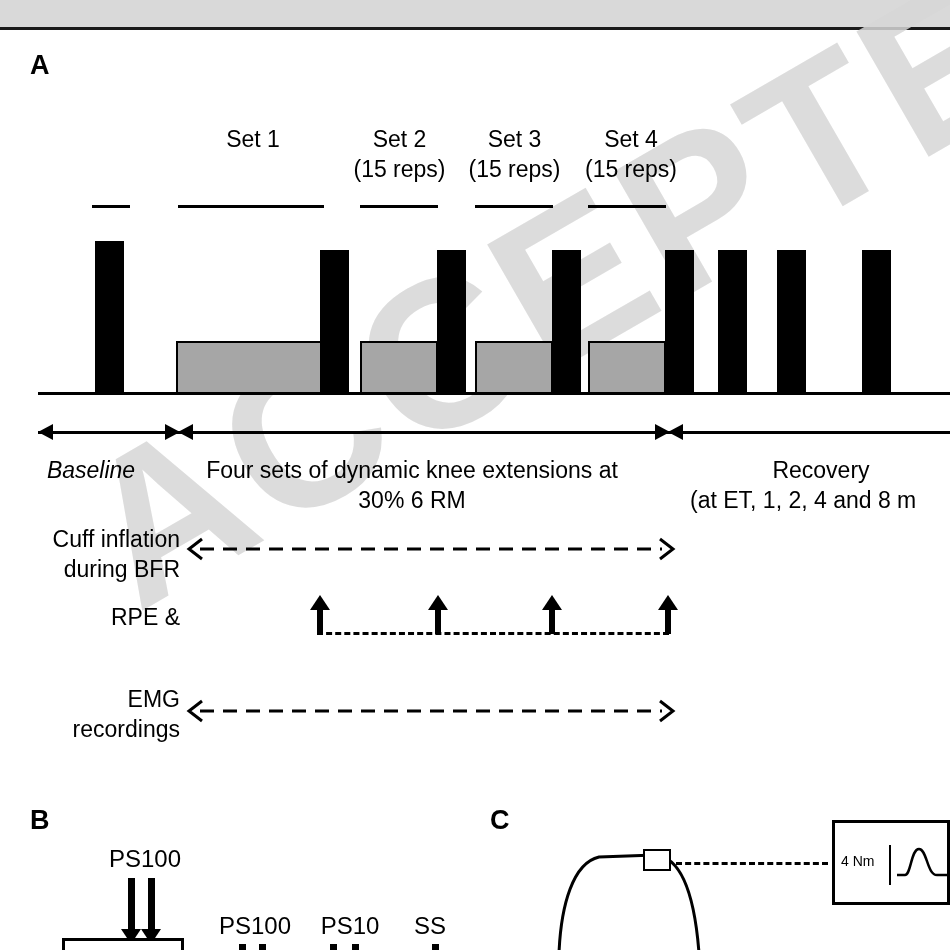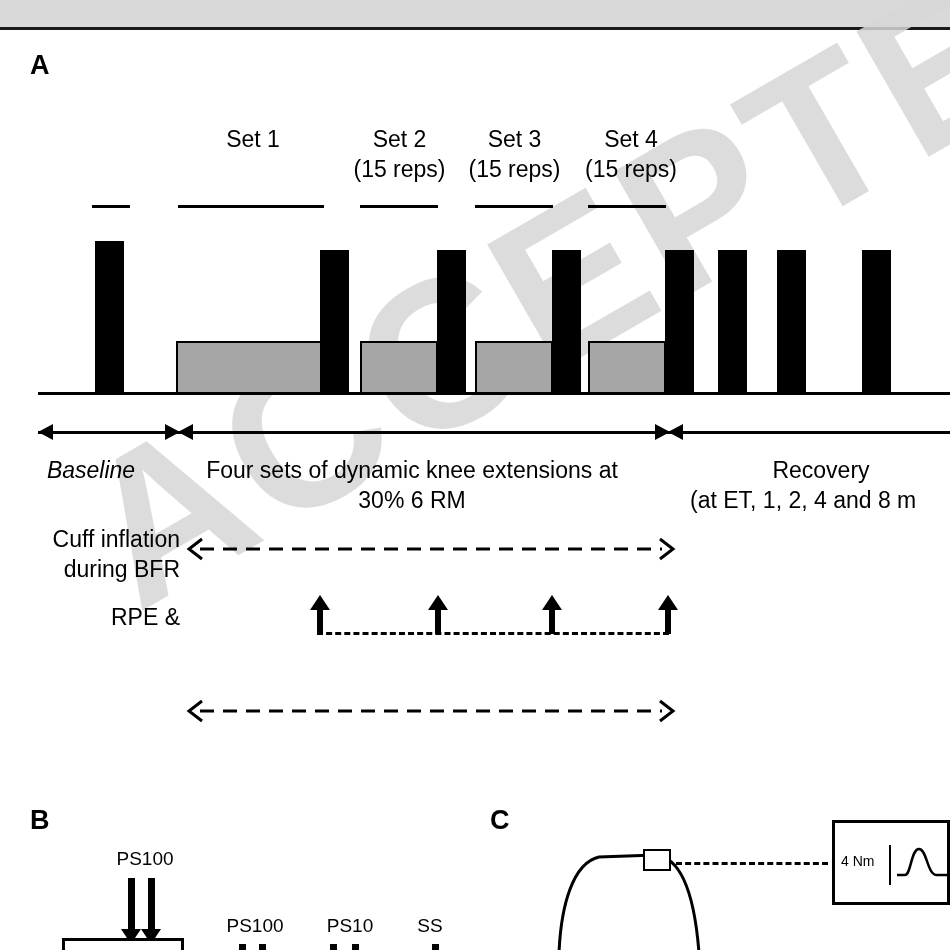--- a/index.html
+++ b/index.html
@@ -156,21 +156,21 @@
     width: 0; height: 0;
     border-left: 10px solid transparent;
     border-right: 10px solid transparent;
     border-bottom: 15px solid #000;
   }
 
   
   #panelB, #panelC { position: absolute; z-index: 3; }
   .bc-text {
     position: absolute;
-    font-size: 19px;
+    font-size: 24px;
     line-height: 28px;
     text-align: center;
     z-index: 4;
   }
   .thick-down-arrow {
     position: absolute;
     width: 7px;
     background: #000;
     z-index: 4;
   }
@@ -314,20 +314,24 @@
 
     <div class="row-label" style="left:0px; top:602px; width:180px;">
       <div>RPE &amp;</div>
     </div>
     <div class="dashed-line-plain" style="left:317px; top:632px; width:352px;"></div>
     <div class="up-arrow" style="left:317px; top:608px; height:26px;"></div>
     <div class="up-arrow" style="left:435px; top:608px; height:26px;"></div>
     <div class="up-arrow" style="left:549px; top:608px; height:26px;"></div>
     <div class="up-arrow" style="left:665px; top:608px; height:26px;"></div>
 
+    <div class="row-label" style="left:0px; top:684px; width:180px;">
+      <div>EMG</div>
+      <div>recordings</div>
+    </div>
     <svg style="position:absolute; left:186px; top:698px;" width="490" height="26">
       <line x1="14" y1="13" x2="476" y2="13" stroke="#000" stroke-width="3" stroke-dasharray="14,9"></line>
       <polyline points="16,3 3,13 16,23" fill="none" stroke="#000" stroke-width="3"></polyline>
       <polyline points="474,3 487,13 474,23" fill="none" stroke="#000" stroke-width="3"></polyline>
     </svg>
   </div>
 
   <div id="panelB" style="left:0; top:0; width:480px; height:950px;">
     <div class="panel-label" style="left:30px; top:805px;">B</div>
 

